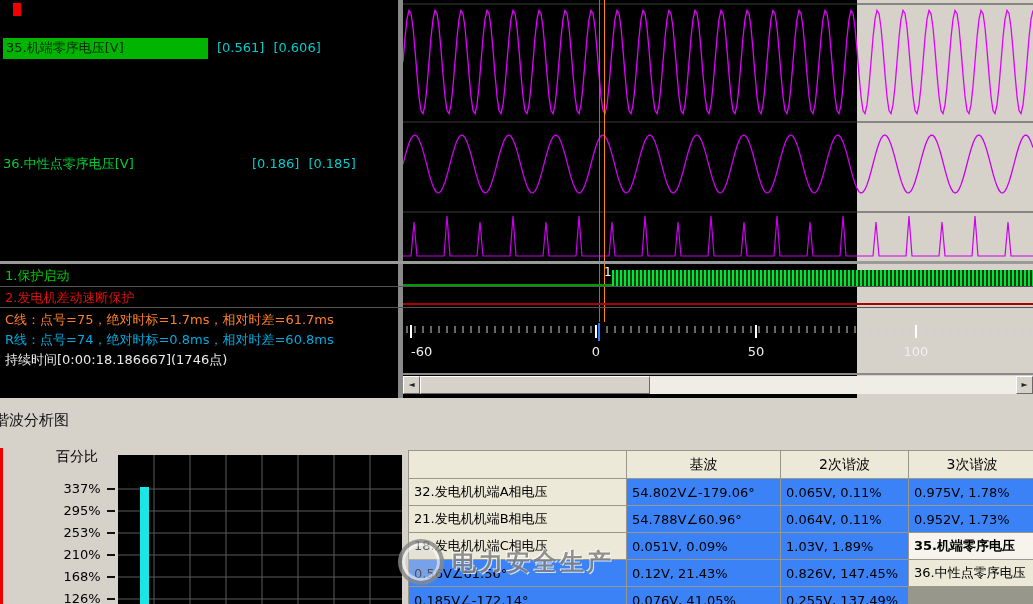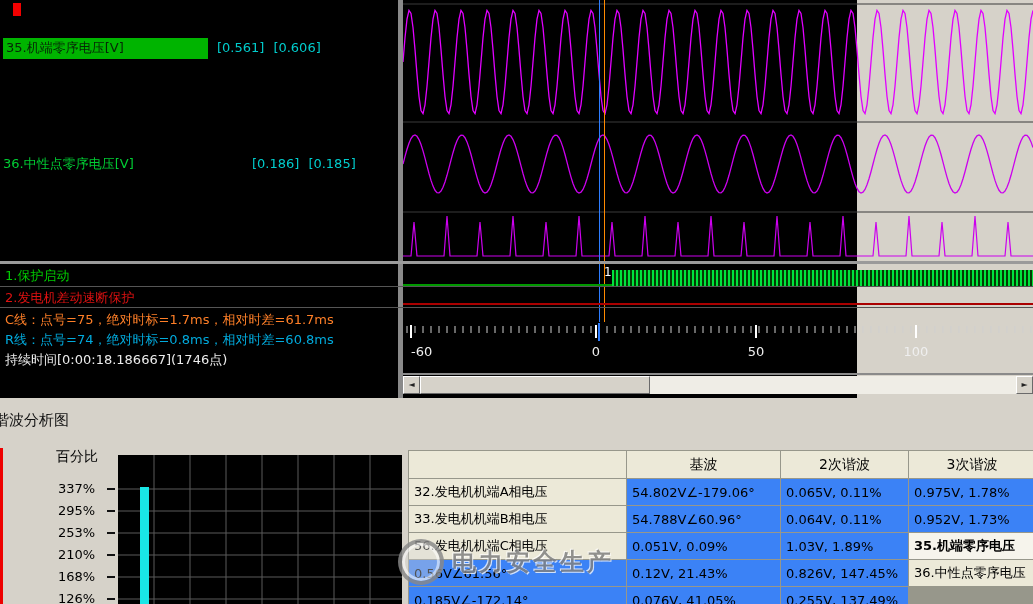--- a/index.html
+++ b/index.html
@@ -47,21 +47,21 @@
             border:1px solid; border-color:#fff #6a6a6a #6a6a6a #fff;
             font-size:8px; line-height:15px; text-align:center; color:#222; }
   .sb-left { left:0; } .sb-right { right:0; }
   .sb-thumb { position:absolute; left:17px; top:0; width:230px; height:18px; background:#d6d2c9;
               border:1px solid; border-color:#fff #6a6a6a #6a6a6a #fff; }
   
   .bottom-panel { position:absolute; left:0; top:398px; width:846px; height:206px; background:#d6d2c9; color:#000; }
   .harm-title { position:absolute; left:-6px; top:13px; font-size:15px; color:#111; white-space:nowrap; }
   .red-edge { position:absolute; left:0; top:50px; width:3px; height:156px; background:#ee0000; }
   .pct-label { position:absolute; left:56px; top:50px; font-size:14px; }
-  .ytick-label { position:absolute; left:58px; width:48px; text-align:left; font-size:13px; height:15px; }
+  .ytick-label { position:absolute; left:58px; width:48px; text-align:center; font-size:13px; height:15px; }
   .ytick-mark { position:absolute; left:107px; width:8px; height:2px; background:#111; }
   .harm-plot { position:absolute; left:118px; top:57px; width:284px; height:149px; background:#000; }
   
   .harm-table { position:absolute; left:408px; top:52px; width:627px;
                 display:grid; grid-template-columns:217px 153px 127px 126px;
                 grid-template-rows:27px repeat(5,26px);
                 gap:1px; padding:1px; background:#97978b; }
   .cell { display:flex; align-items:center; overflow:hidden; white-space:nowrap; }
   .cell-hdr { background:#ece9d8; font-weight:normal; font-size:14px; justify-content:center; }
   .cell-name { background:#ece9d8; font-size:13px; padding-left:5px; }
@@ -266,25 +266,25 @@
 
     <div class="harm-table" id="harm-table">
         <div class="cell cell-hdr"></div>
         <div class="cell cell-hdr">基波</div>
         <div class="cell cell-hdr">2次谐波</div>
         <div class="cell cell-hdr">3次谐波</div>
         <div class="cell cell-name">32.发电机机端A相电压</div>
         <div class="cell cell-val">54.802V∠-179.06°</div>
         <div class="cell cell-val">0.065V, 0.11%</div>
         <div class="cell cell-val">0.975V, 1.78%</div>
-        <div class="cell cell-name">33.发电机机端B相电压</div>
+        <div class="cell cell-name">21.发电机机端B相电压</div>
         <div class="cell cell-val">54.788V∠60.96°</div>
         <div class="cell cell-val">0.064V, 0.11%</div>
         <div class="cell cell-val">0.952V, 1.73%</div>
-        <div class="cell cell-name">56.发电机机端C相电压</div>
+        <div class="cell cell-name">18.发电机机端C相电压</div>
         <div class="cell cell-val">0.051V, 0.09%</div>
         <div class="cell cell-val">1.03V, 1.89%</div>
         <div class="cell cell-name bold">35.机端零序电压</div>
         <div class="cell cell-val">0.56V∠61.56°</div>
         <div class="cell cell-val">0.12V, 21.43%</div>
         <div class="cell cell-val">0.826V, 147.45%</div>
         <div class="cell cell-name">36.中性点零序电压</div>
         <div class="cell cell-val">0.185V∠-172.14°</div>
         <div class="cell cell-val">0.076V, 41.05%</div>
         <div class="cell cell-val">0.255V, 137.49%</div>

